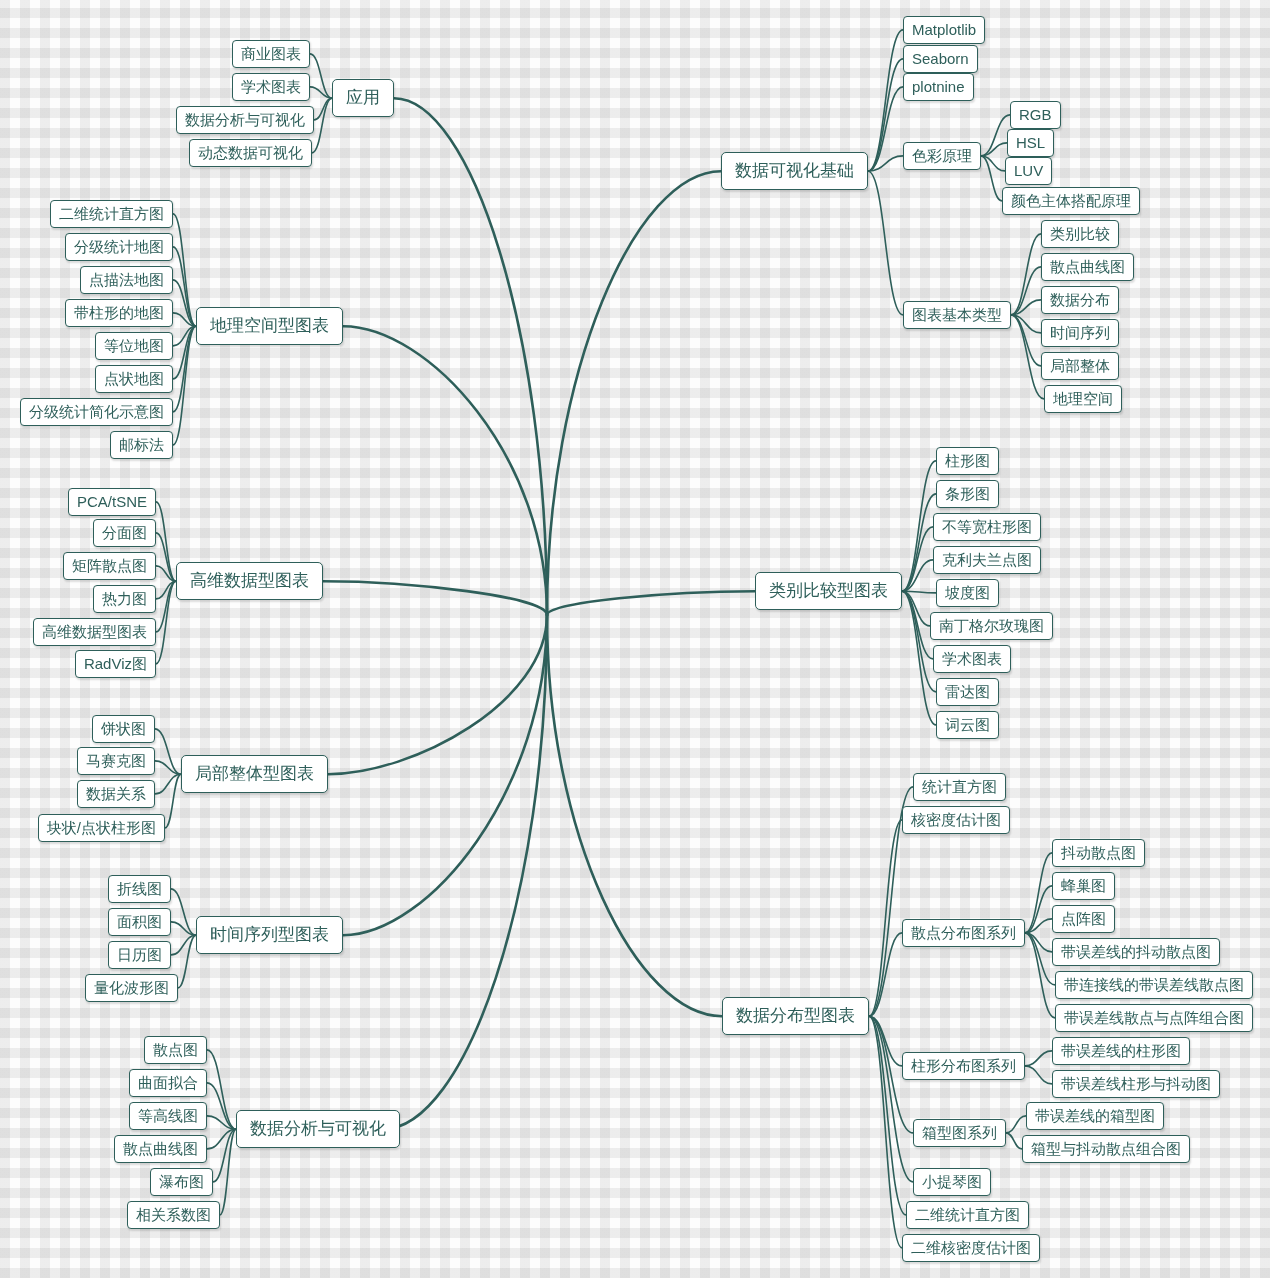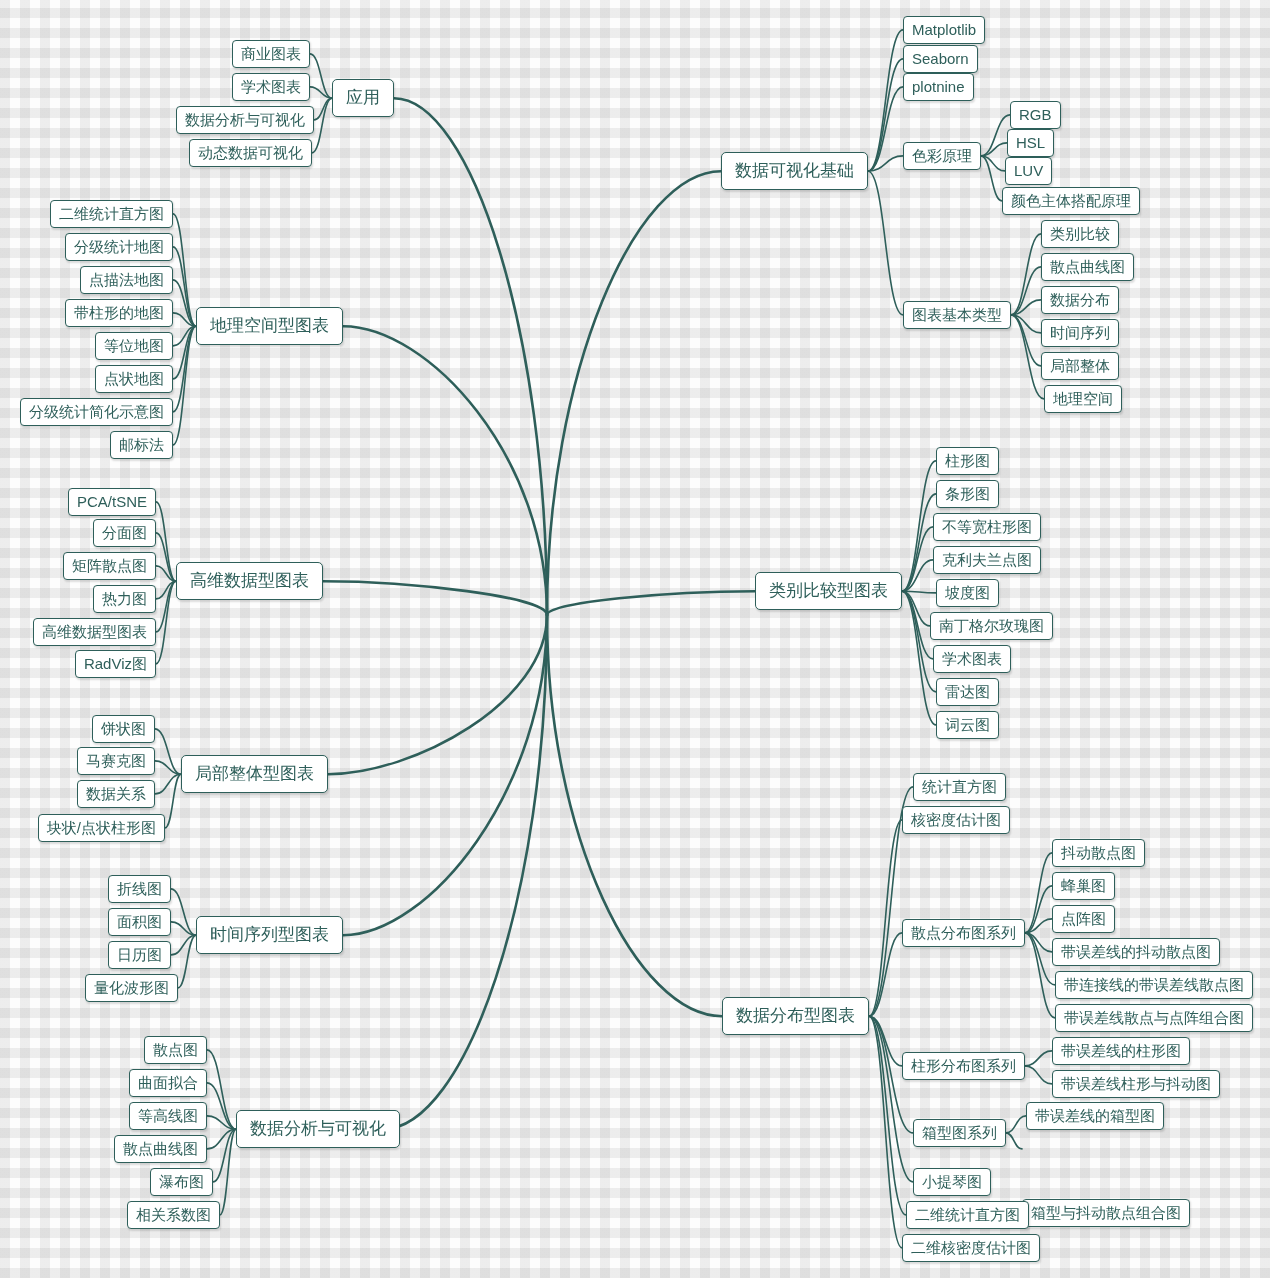--- a/index.html
+++ b/index.html
@@ -222,21 +222,21 @@
   <div class="node child" id="b7c2c1" style="left:1052px;top:872px">蜂巢图</div>
   <div class="node child" id="b7c2c2" style="left:1052px;top:905px">点阵图</div>
   <div class="node child" id="b7c2c3" style="left:1052px;top:938px">带误差线的抖动散点图</div>
   <div class="node child" id="b7c2c4" style="left:1055px;top:971px">带连接线的带误差线散点图</div>
   <div class="node child" id="b7c2c5" style="left:1055px;top:1004px">带误差线散点与点阵组合图</div>
   <div class="node child" id="b7c3" style="left:902px;top:1052px">柱形分布图系列</div>
   <div class="node child" id="b7c3c0" style="left:1052px;top:1037px">带误差线的柱形图</div>
   <div class="node child" id="b7c3c1" style="left:1052px;top:1070px">带误差线柱形与抖动图</div>
   <div class="node child" id="b7c4" style="left:913px;top:1119px">箱型图系列</div>
   <div class="node child" id="b7c4c0" style="left:1026px;top:1102px">带误差线的箱型图</div>
-  <div class="node child" id="b7c4c1" style="left:1022px;top:1199px">箱型与抖动散点组合图</div>
+  <div class="node child" id="b7c4c1" style="left:1022px;top:1135px">箱型与抖动散点组合图</div>
   <div class="node child" id="b7c5" style="left:913px;top:1168px">小提琴图</div>
   <div class="node child" id="b7c6" style="left:906px;top:1201px">二维统计直方图</div>
   <div class="node child" id="b7c7" style="left:902px;top:1234px">二维核密度估计图</div>
 
   <div class="node branch" id="b8" style="left:236px;top:1110px">数据分析与可视化</div>
   <div class="node child" id="b8c0" style="right:1063px;top:1036px">散点图</div>
   <div class="node child" id="b8c1" style="right:1063px;top:1069px">曲面拟合</div>
   <div class="node child" id="b8c2" style="right:1063px;top:1102px">等高线图</div>
   <div class="node child" id="b8c3" style="right:1063px;top:1135px">散点曲线图</div>
   <div class="node child" id="b8c4" style="right:1057px;top:1168px">瀑布图</div>

